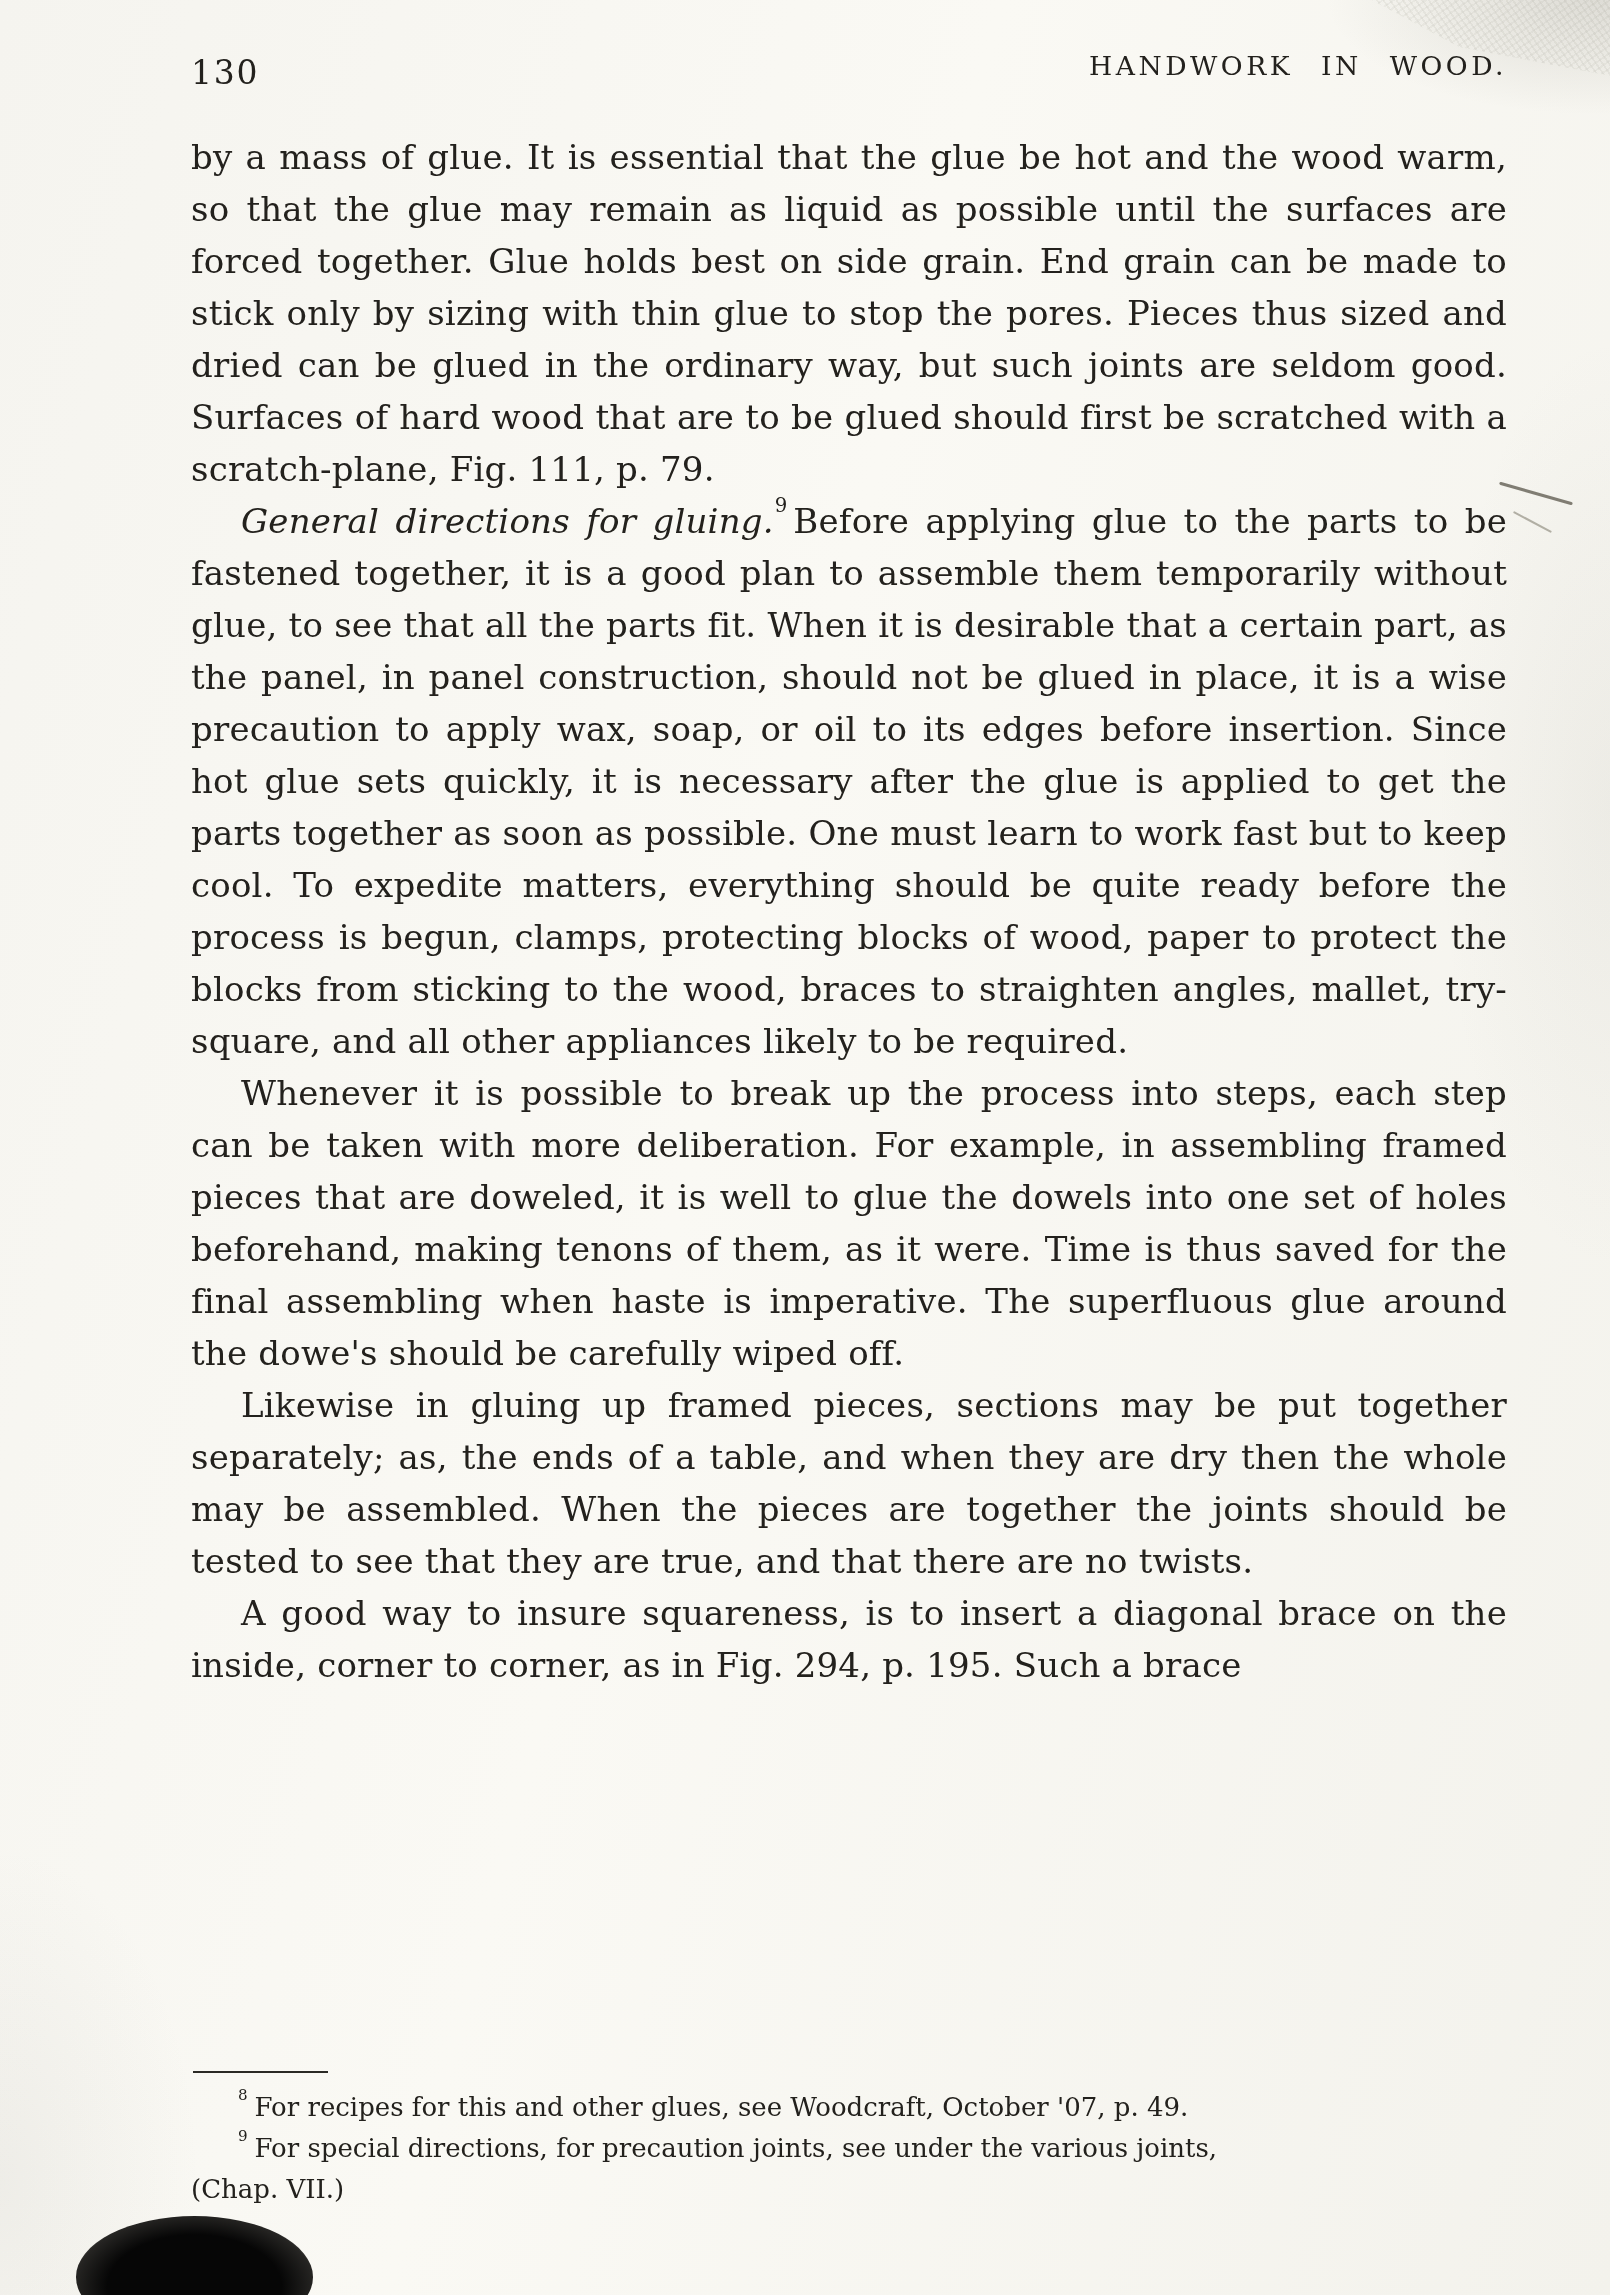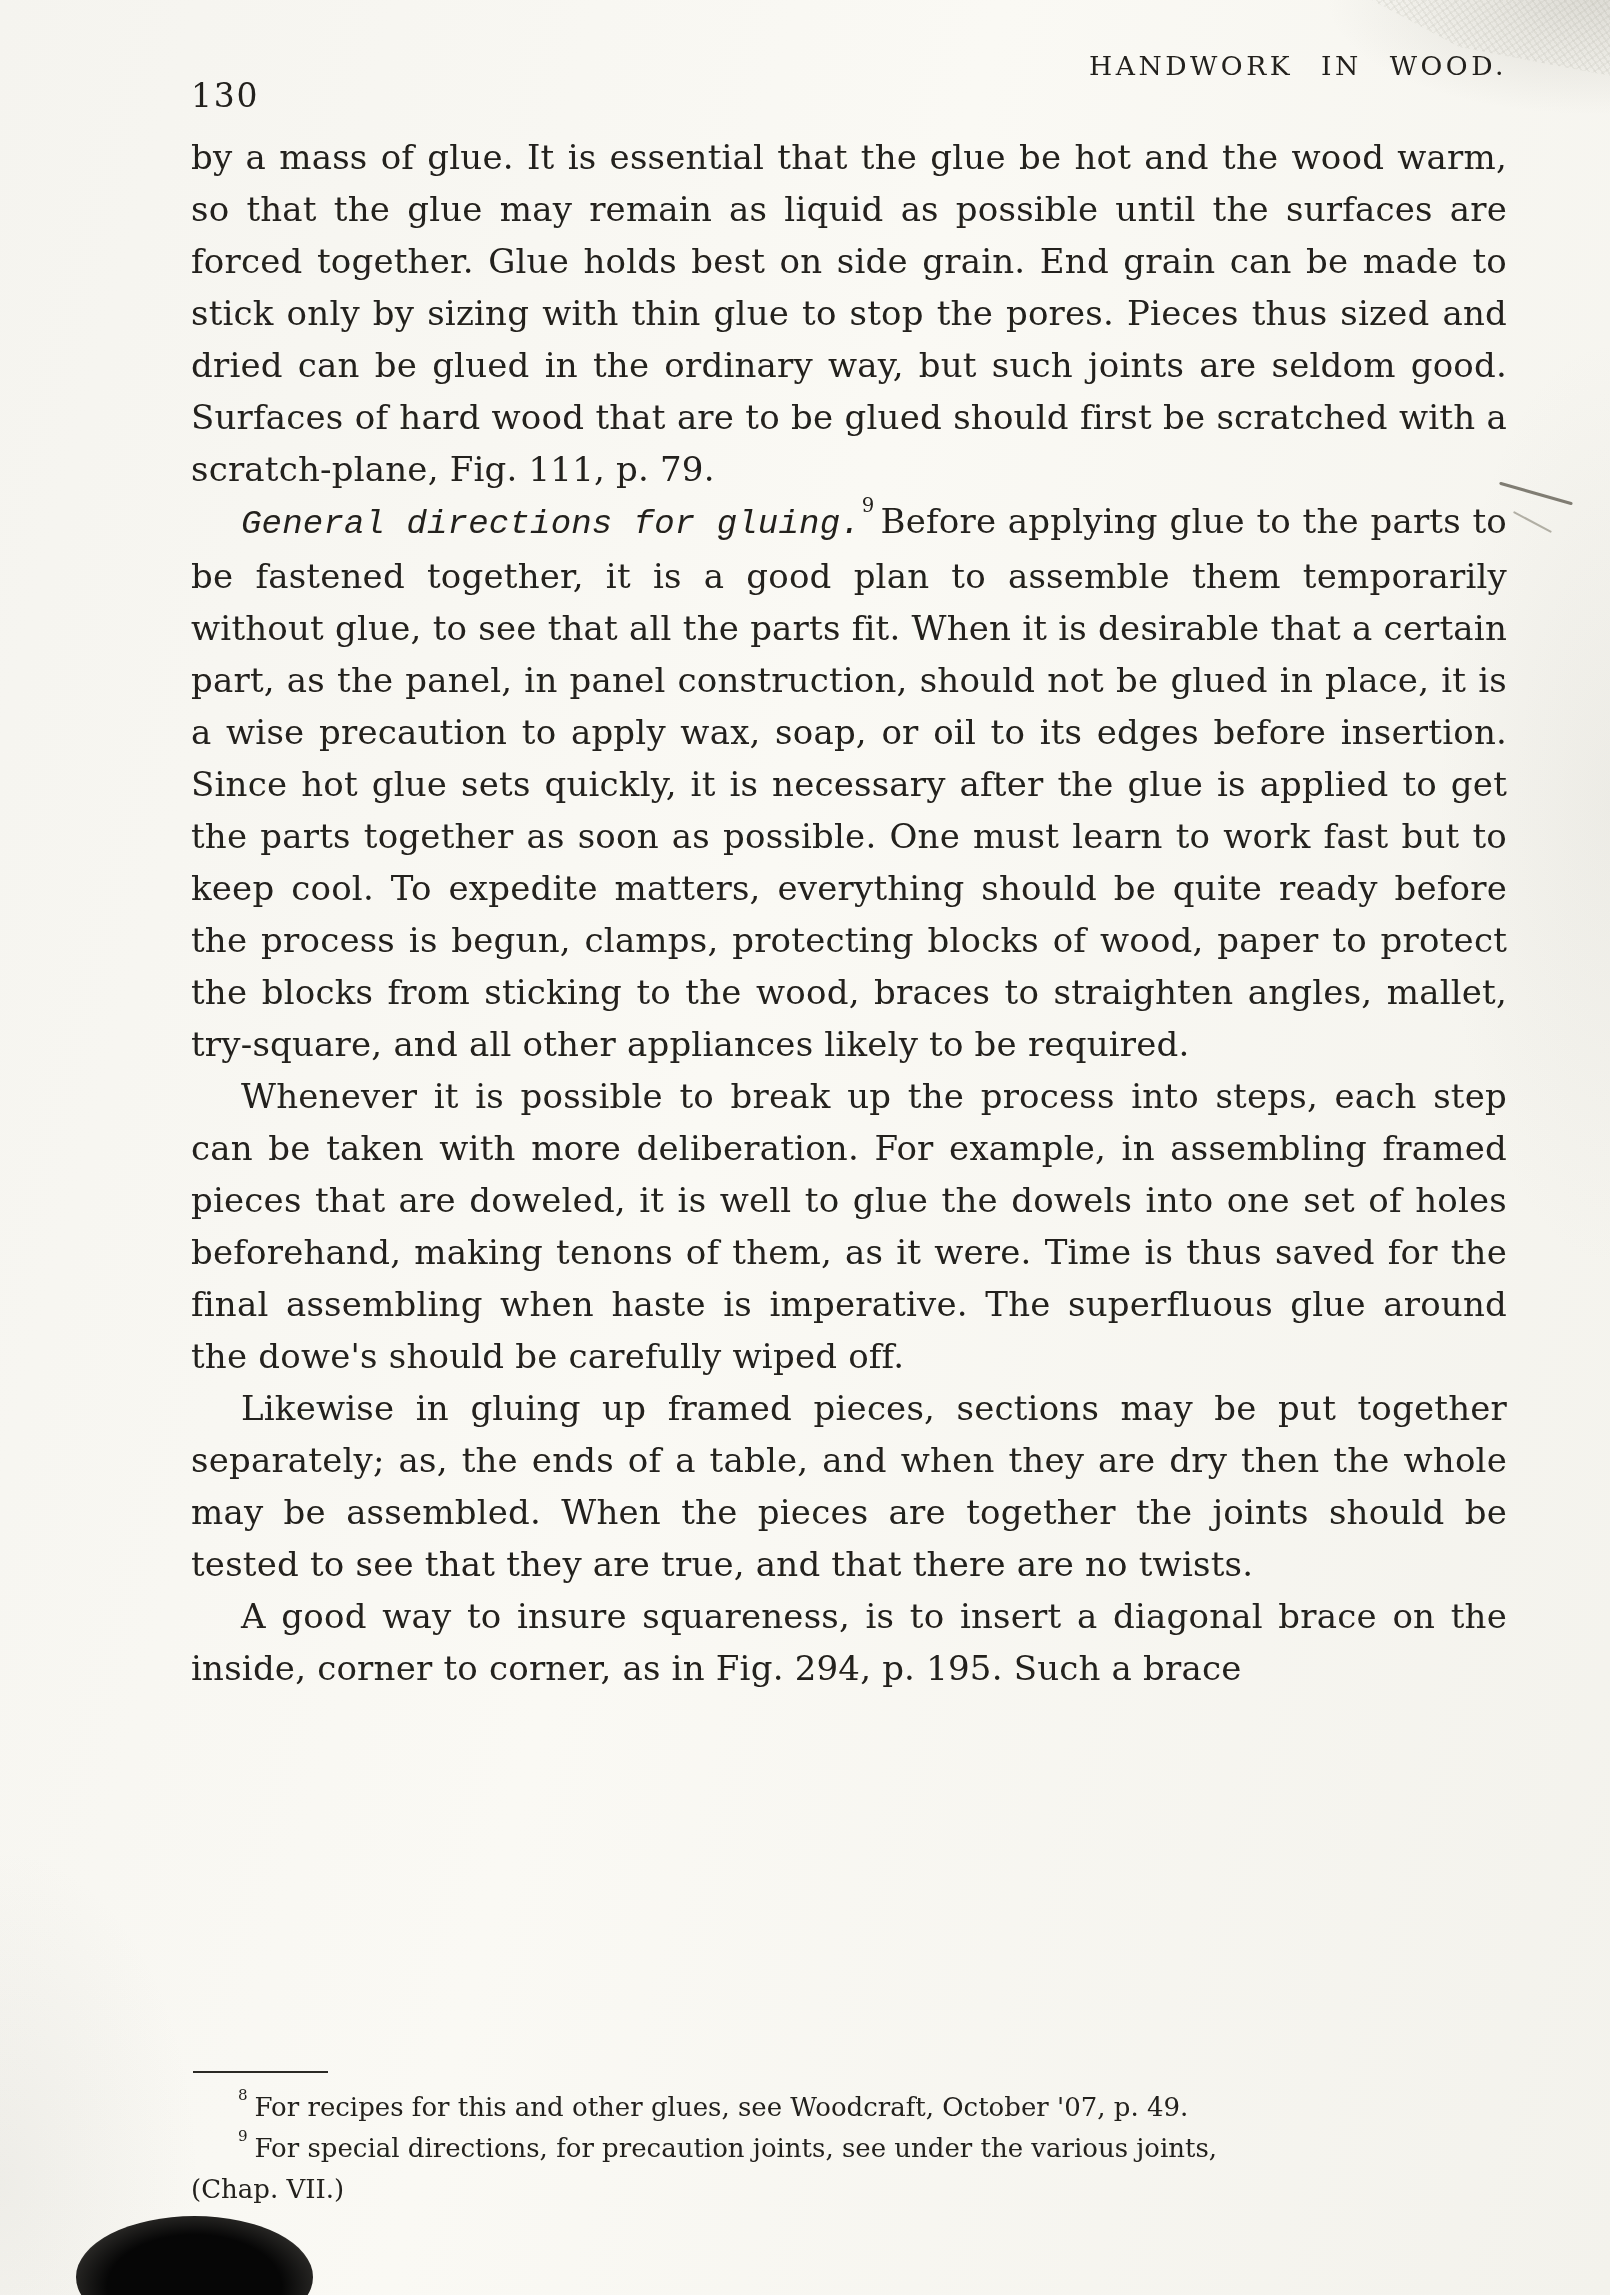--- a/index.html
+++ b/index.html
@@ -21,21 +21,21 @@
   }
 
   
   .header {
     position: absolute;
     top: 48px; left: 191px;
     width: 1316px; height: 44px;
   }
   .page-number {
     position: absolute; left: 0; top: 5.3px;
-    font-size: 33px; letter-spacing: 1.8px; margin-top: 23px;
+    font-size: 33px; letter-spacing: 1.8px;
   }
   .running-header {
     position: absolute; left: 0; right: 0; top: 1.8px;
     text-align: right;
     font-size: 26.6px;
     letter-spacing: 3.5px;
     word-spacing: 16px;
   }
 
   
@@ -54,21 +54,21 @@
   sup.note {
     font-size: 0.58em;
     line-height: 0;
     position: relative;
     top: -0.45em;
     margin-left: 0.9px;
     margin-right: 6.2px;
     letter-spacing: 0;
   }
   p .end-note { margin-right: 0; }
-  em.lead { font-style: italic; font-family: Liberation Mono, monospace; }
+  em.lead { font-style: italic; }
 
   
   .footnotes {
     position: absolute;
     left: 191px; top: 2071px;
     width: 1316px;
   }
   .footnote-rule {
     width: 135px; height: 0;
     border-top: 2.7px solid #2b2a25;

